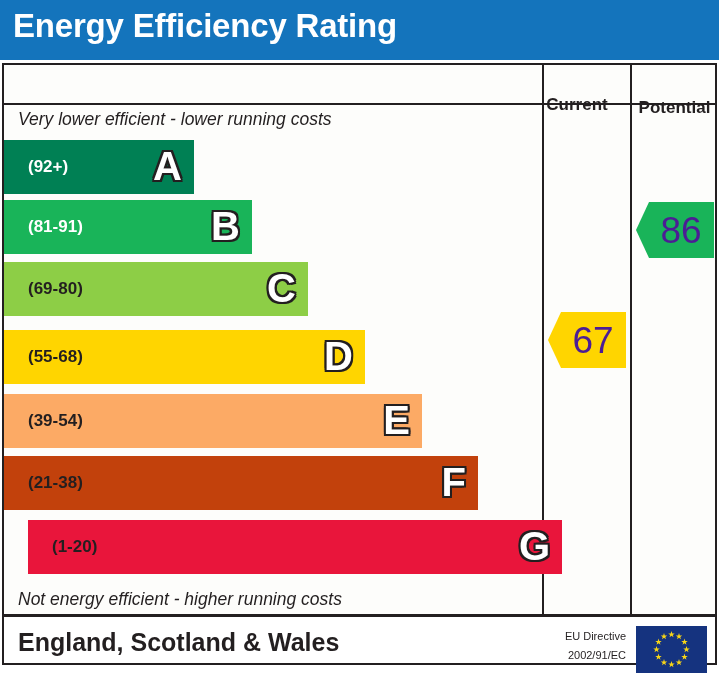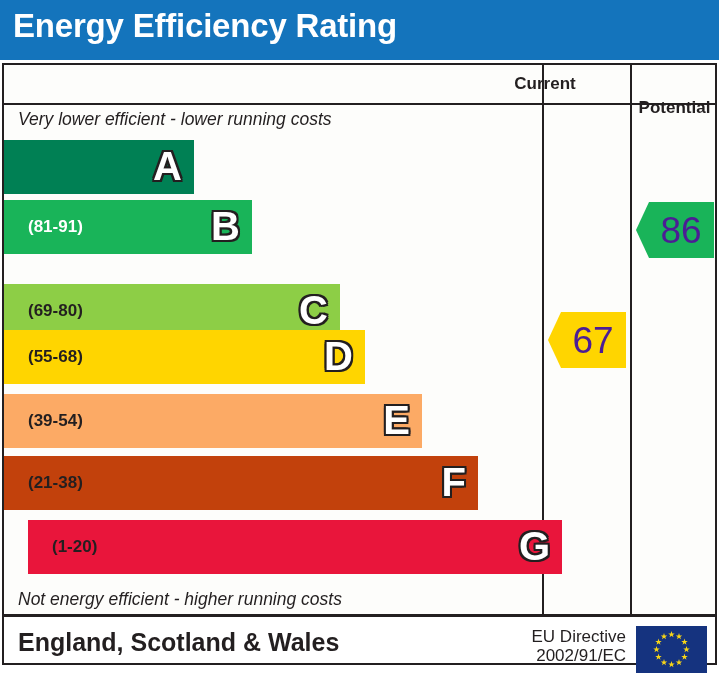--- a/index.html
+++ b/index.html
@@ -76,21 +76,21 @@
   .col-header {
     position: absolute;
     top: 72px;
     height: 24px;
     line-height: 24px;
     text-align: center;
     font-size: 17px;
     font-weight: bold;
     color: #231f20;
   }
-  .col-header.current   { left: 512px; width: 66px; }
+  .col-header.current   { left: 544px; width: 66px; margin-top: 21px; }
   .col-header.potential { left: 632px; width: 85px; margin-top: 24px; }
 
   
   .caption {
     position: absolute;
     left: 18px;
     font-size: 17.5px;
     font-style: italic;
     color: #231f20;
     white-space: nowrap;
@@ -179,21 +179,21 @@
     font-weight: bold;
     color: #231f20;
     white-space: nowrap;
   }
   .footer-directive {
     position: absolute;
     left: 440px;
     top: 10px;
     width: 182px;
     text-align: right;
-    font-size: 17px;
+    font-size: 11px;
     line-height: 19px;
     color: #231f20;
   }
   .eu-flag {
     position: absolute;
     left: 636px;
     top: 626px;
     width: 71px;
     height: 47px;
     background: #15337f;
@@ -216,27 +216,28 @@
   <div class="vrule c2"></div>
 
   <div class="col-header current">Current</div>
   <div class="col-header potential">Potential</div>
 
   <div class="caption top">Very lower efficient - lower running costs</div>
   <div class="caption bottom">Not energy efficient - higher running costs</div>
 
   <div id="bands-layer">
       <div class="band" style="top: 140px; width: 190px; background: rgb(0, 128, 84);">
+        <span class="range" style="color: rgb(255, 255, 255);">(92+)</span>
         <span class="letter">A</span>
       </div>
       <div class="band" style="top: 200px; width: 248px; background: rgb(25, 180, 89); padding-left: 16px;">
         <span class="range" style="color: rgb(255, 255, 255);">(81-91)</span>
         <span class="letter">B</span>
       </div>
-      <div class="band" style="top: 262px; width: 336px; background: rgb(141, 206, 70); margin-top: 22px;">
+      <div class="band" style="top: 262px; width: 304px; background: rgb(141, 206, 70);">
         <span class="range" style="color: rgb(35, 31, 32);">(69-80)</span>
         <span class="letter">C</span>
       </div>
       <div class="band" style="top: 330px; width: 361px; background: rgb(255, 213, 0);">
         <span class="range" style="color: rgb(35, 31, 32);">(55-68)</span>
         <span class="letter">D</span>
       </div>
       <div class="band" style="top: 394px; width: 418px; background: rgb(252, 170, 101);">
         <span class="range" style="color: rgb(35, 31, 32);">(39-54)</span>
         <span class="letter">E</span>

